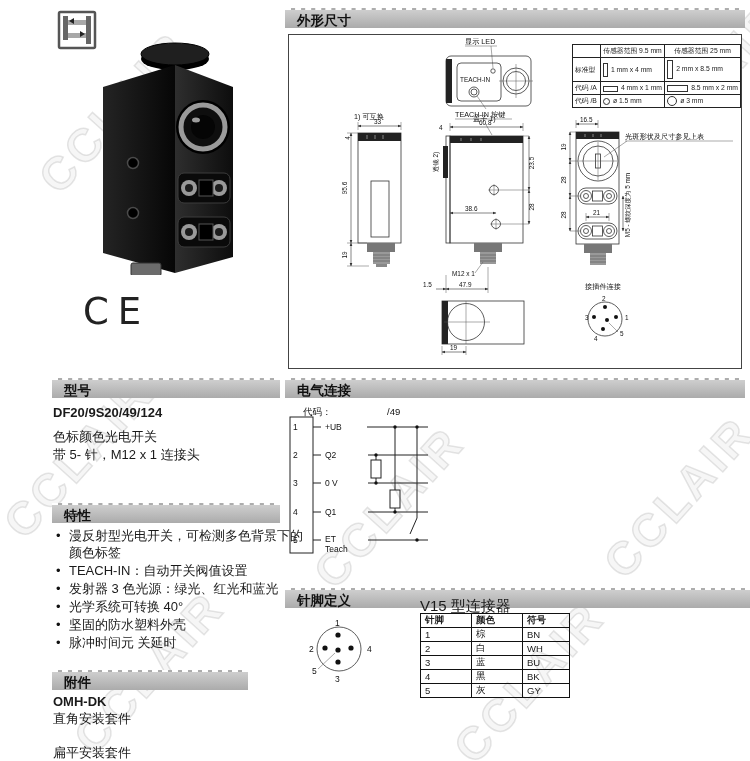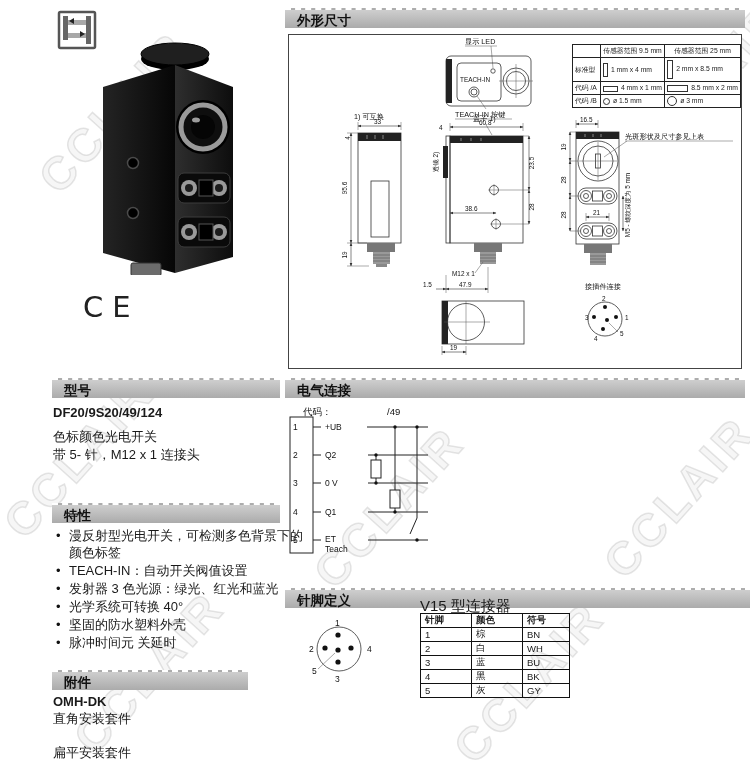--- a/index.html
+++ b/index.html
@@ -29,21 +29,21 @@
   .vslot-s{width:3px;height:12px;} .vslot-l{width:4px;height:17px;}
   .hslot-s{width:13px;height:4px;} .hslot-l{width:19px;height:5px;}
   .circ-s{width:5px;height:5px;border-radius:50%;} .circ-l{width:8px;height:8px;border-radius:50%;}
   
   table.pins{position:absolute;left:420px;top:613px;border-collapse:collapse;z-index:2;
       font-size:9.5px;}
   table.pins td,table.pins th{border:1px solid #111;padding:0 4px;height:12.5px;text-align:left;}
   table.pins th{font-weight:bold;}
   table.pins .pc1{width:42px;} table.pins .pc2{width:42px;} table.pins .pc3{width:38px;margin-top:32px;}
   .v15-label{position:absolute;left:420px;top:597px;font-size:15px;z-index:2;}
-  .ce{position:absolute;left:83px;top:290px;font-size:29px;letter-spacing:9px;z-index:2;
+  .ce{position:absolute;left:83px;top:290px;font-size:37px;letter-spacing:9px;z-index:2;
       font-family:"DejaVu Sans",sans-serif;color:#222;}
   svg text{font-family:"Liberation Sans","DejaVu Sans",sans-serif;fill:#111;}
   .t6{font-size:6.4px;} .t7{font-size:7.2px;} .t85{font-size:8.5px;} .t95{font-size:9.5px;}
   .ln{stroke:#333;stroke-width:0.8;fill:none;}
   .thin{stroke:#555;stroke-width:0.5;fill:none;}
   .blk{fill:#222;stroke:none;}
   .dimln{stroke:#333;stroke-width:0.6;fill:none;}
   .dot{fill:#111;stroke:none;}
   .wire{stroke:#222;stroke-width:1;fill:none;}
 </style>

